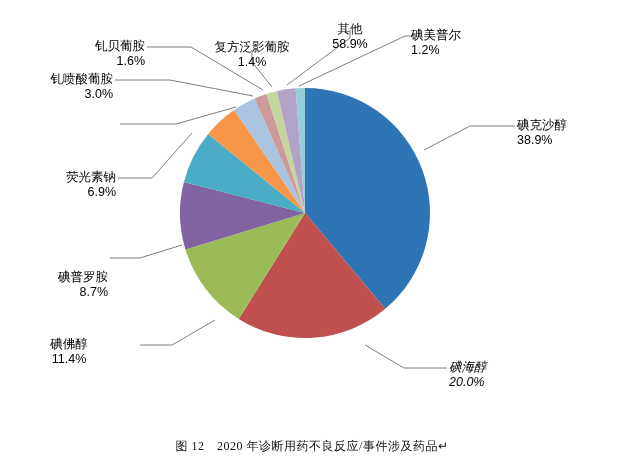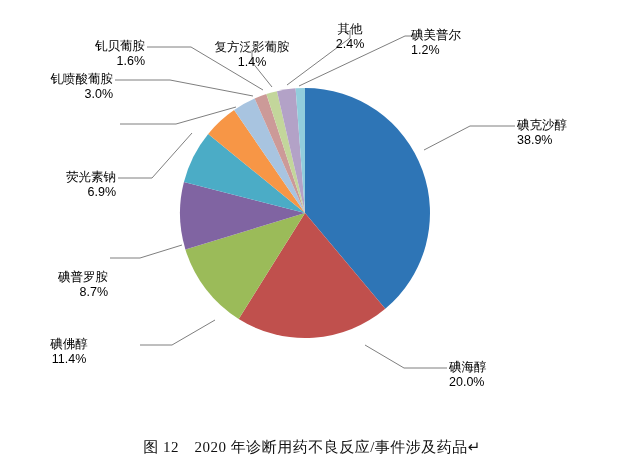--- a/index.html
+++ b/index.html
@@ -45,21 +45,21 @@
   .label .pct { display: block; }
   .label.right { text-align: left; }
   .label.left { text-align: right; }
   .label.center { text-align: center; }
   .caption {
     position: absolute;
     left: 0;
     top: 438px;
     width: 624px;
     text-align: center;
-    font-size: 15px;
+    font-size: 12px;
     color: #111111;
     font-family: "Liberation Serif", serif;
     letter-spacing: 0.5px;
   }
 </style>
 </head>
 <body>
 
 <div id="root">
 
@@ -92,21 +92,21 @@
         <path d="M287,85 L350,38 L350,30"></path>
         <path d="M299,86 L405,36 L412,36"></path>
       </g>
     </svg>
 
     <div class="label right" style="left:517px; top:118px;">
       <span class="name">碘克沙醇</span>
       <span class="pct">38.9%</span>
     </div>
 
-    <div class="label right" style="left:449px; top:360px;">
+    <div class="label right" style="left:449px; top:360px;font-style:italic;">
       <span class="name">碘海醇</span>
       <span class="pct">20.0%</span>
     </div>
 
     <div class="label left" style="left:0px; width:138px; top:337px;text-align:center;">
       <span class="name">碘佛醇</span>
       <span class="pct">11.4%</span>
     </div>
 
     <div class="label left" style="left:0px; width:108px; top:250px;margin-top:20px;">
@@ -132,21 +132,21 @@
       <span class="pct">1.6%</span>
     </div>
 
     <div class="label center" style="left:176px; width:152px; top:40px;">
       <span class="name">复方泛影葡胺</span>
       <span class="pct">1.4%</span>
     </div>
 
     <div class="label center" style="left:316px; width:68px; top:22px;">
       <span class="name">其他</span>
-      <span class="pct">2.4%</span>
+      <span class="pct">58.9%</span>
     </div>
 
     <div class="label right" style="left:411px; top:28px;">
       <span class="name">碘美普尔</span>
       <span class="pct">1.2%</span>
     </div>
   </div>
 
   <div class="caption">图 12　2020 年诊断用药不良反应/事件涉及药品↵</div>
 

